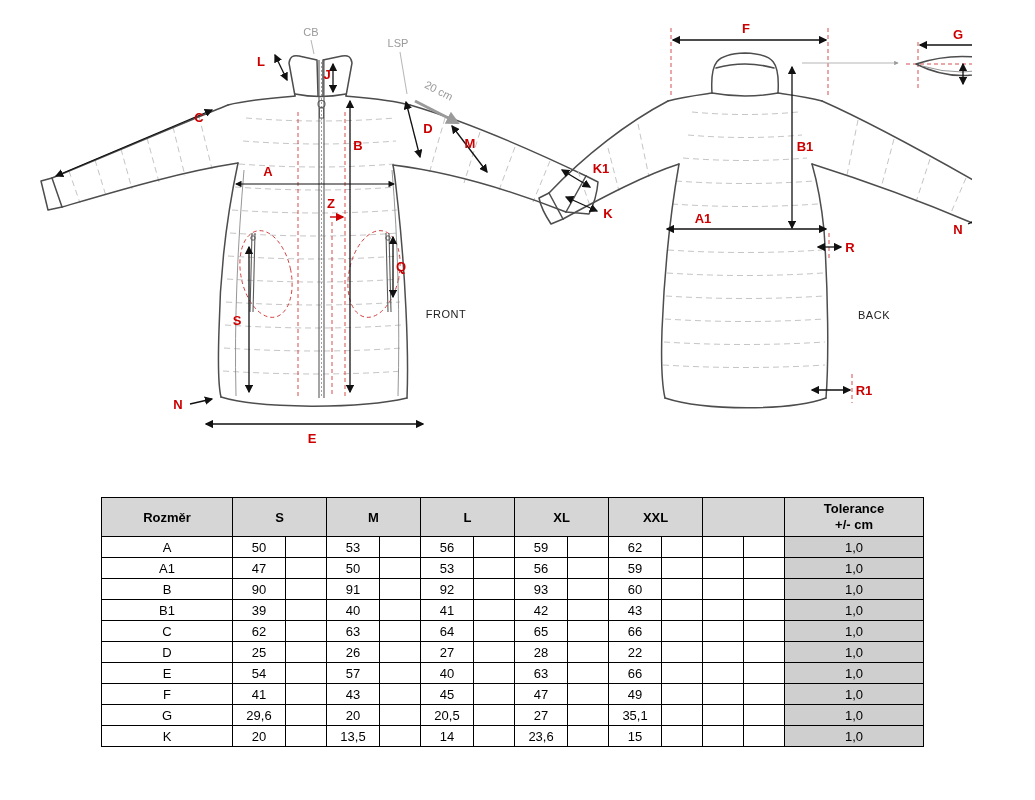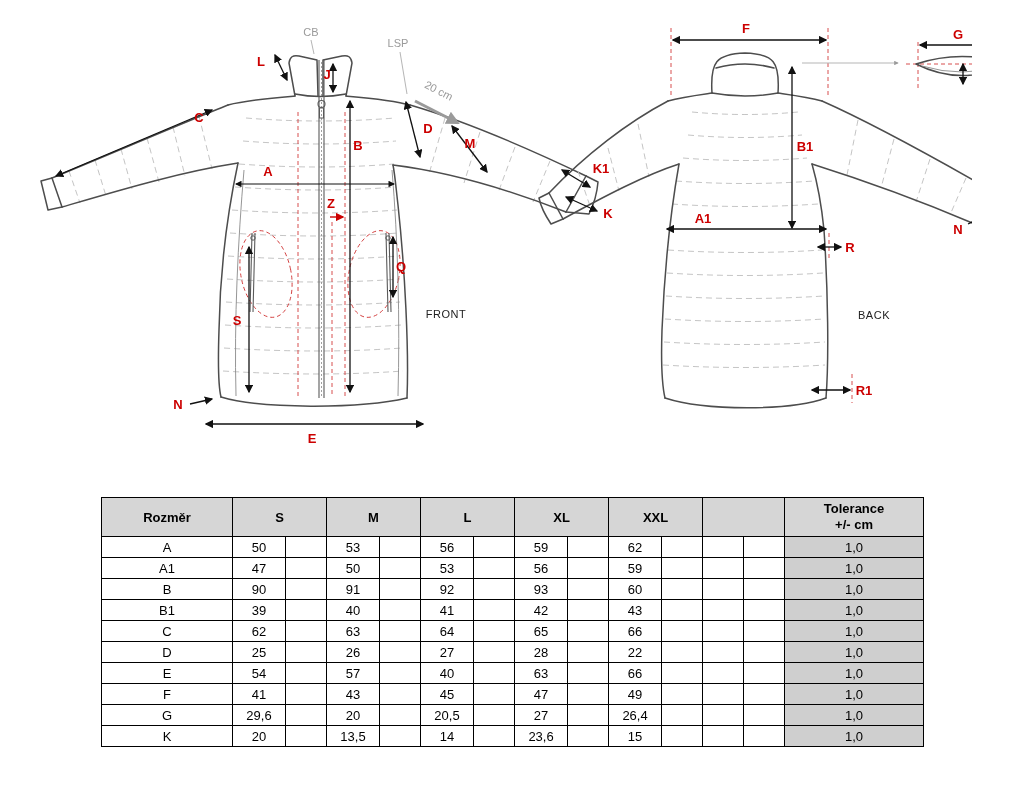--- a/index.html
+++ b/index.html
@@ -435,21 +435,21 @@
         <tr>
           <td class="dim">G</td>
           <td class="val">29,6</td>
           <td class="gap"></td>
           <td class="val">20</td>
           <td class="gap"></td>
           <td class="val">20,5</td>
           <td class="gap"></td>
           <td class="val">27</td>
           <td class="gap"></td>
-          <td class="val">26,4</td>
+          <td class="val">35,1</td>
           <td class="gap"></td>
           <td class="gap"></td>
           <td class="gap"></td>
           <td class="tol">1,0</td>
         </tr>
         <tr>
           <td class="dim">K</td>
           <td class="val">20</td>
           <td class="gap"></td>
           <td class="val">13,5</td>

